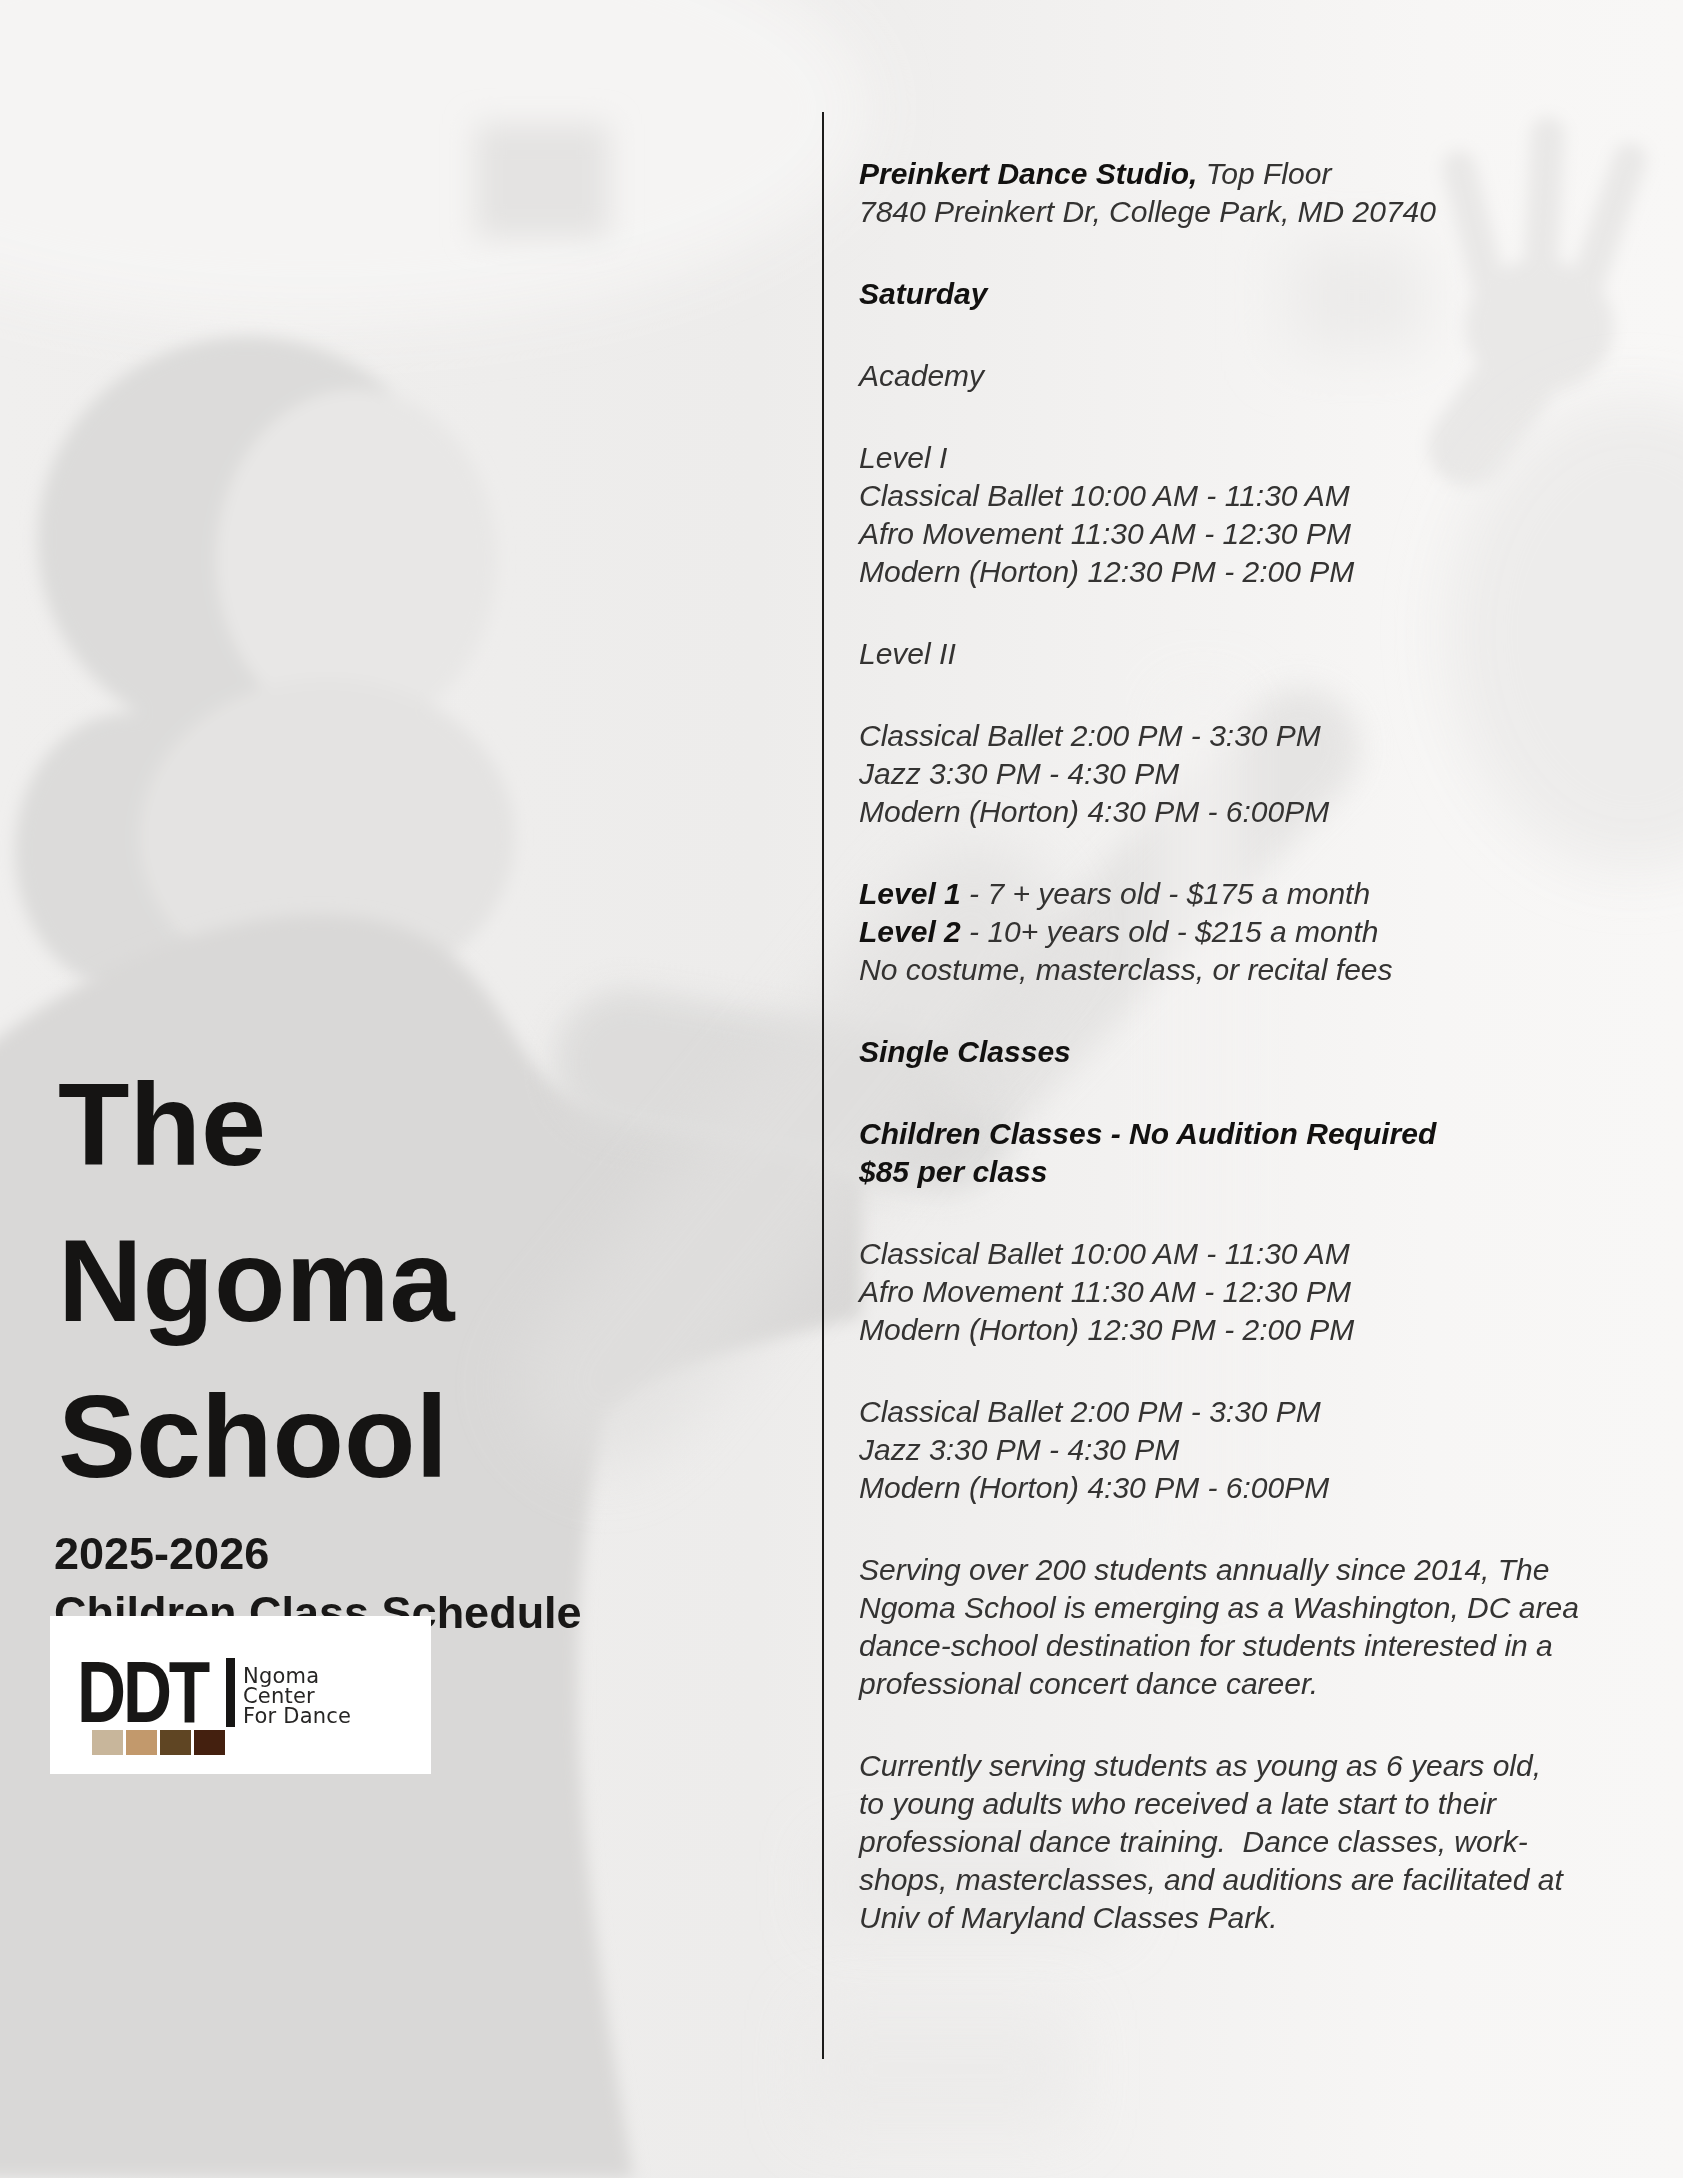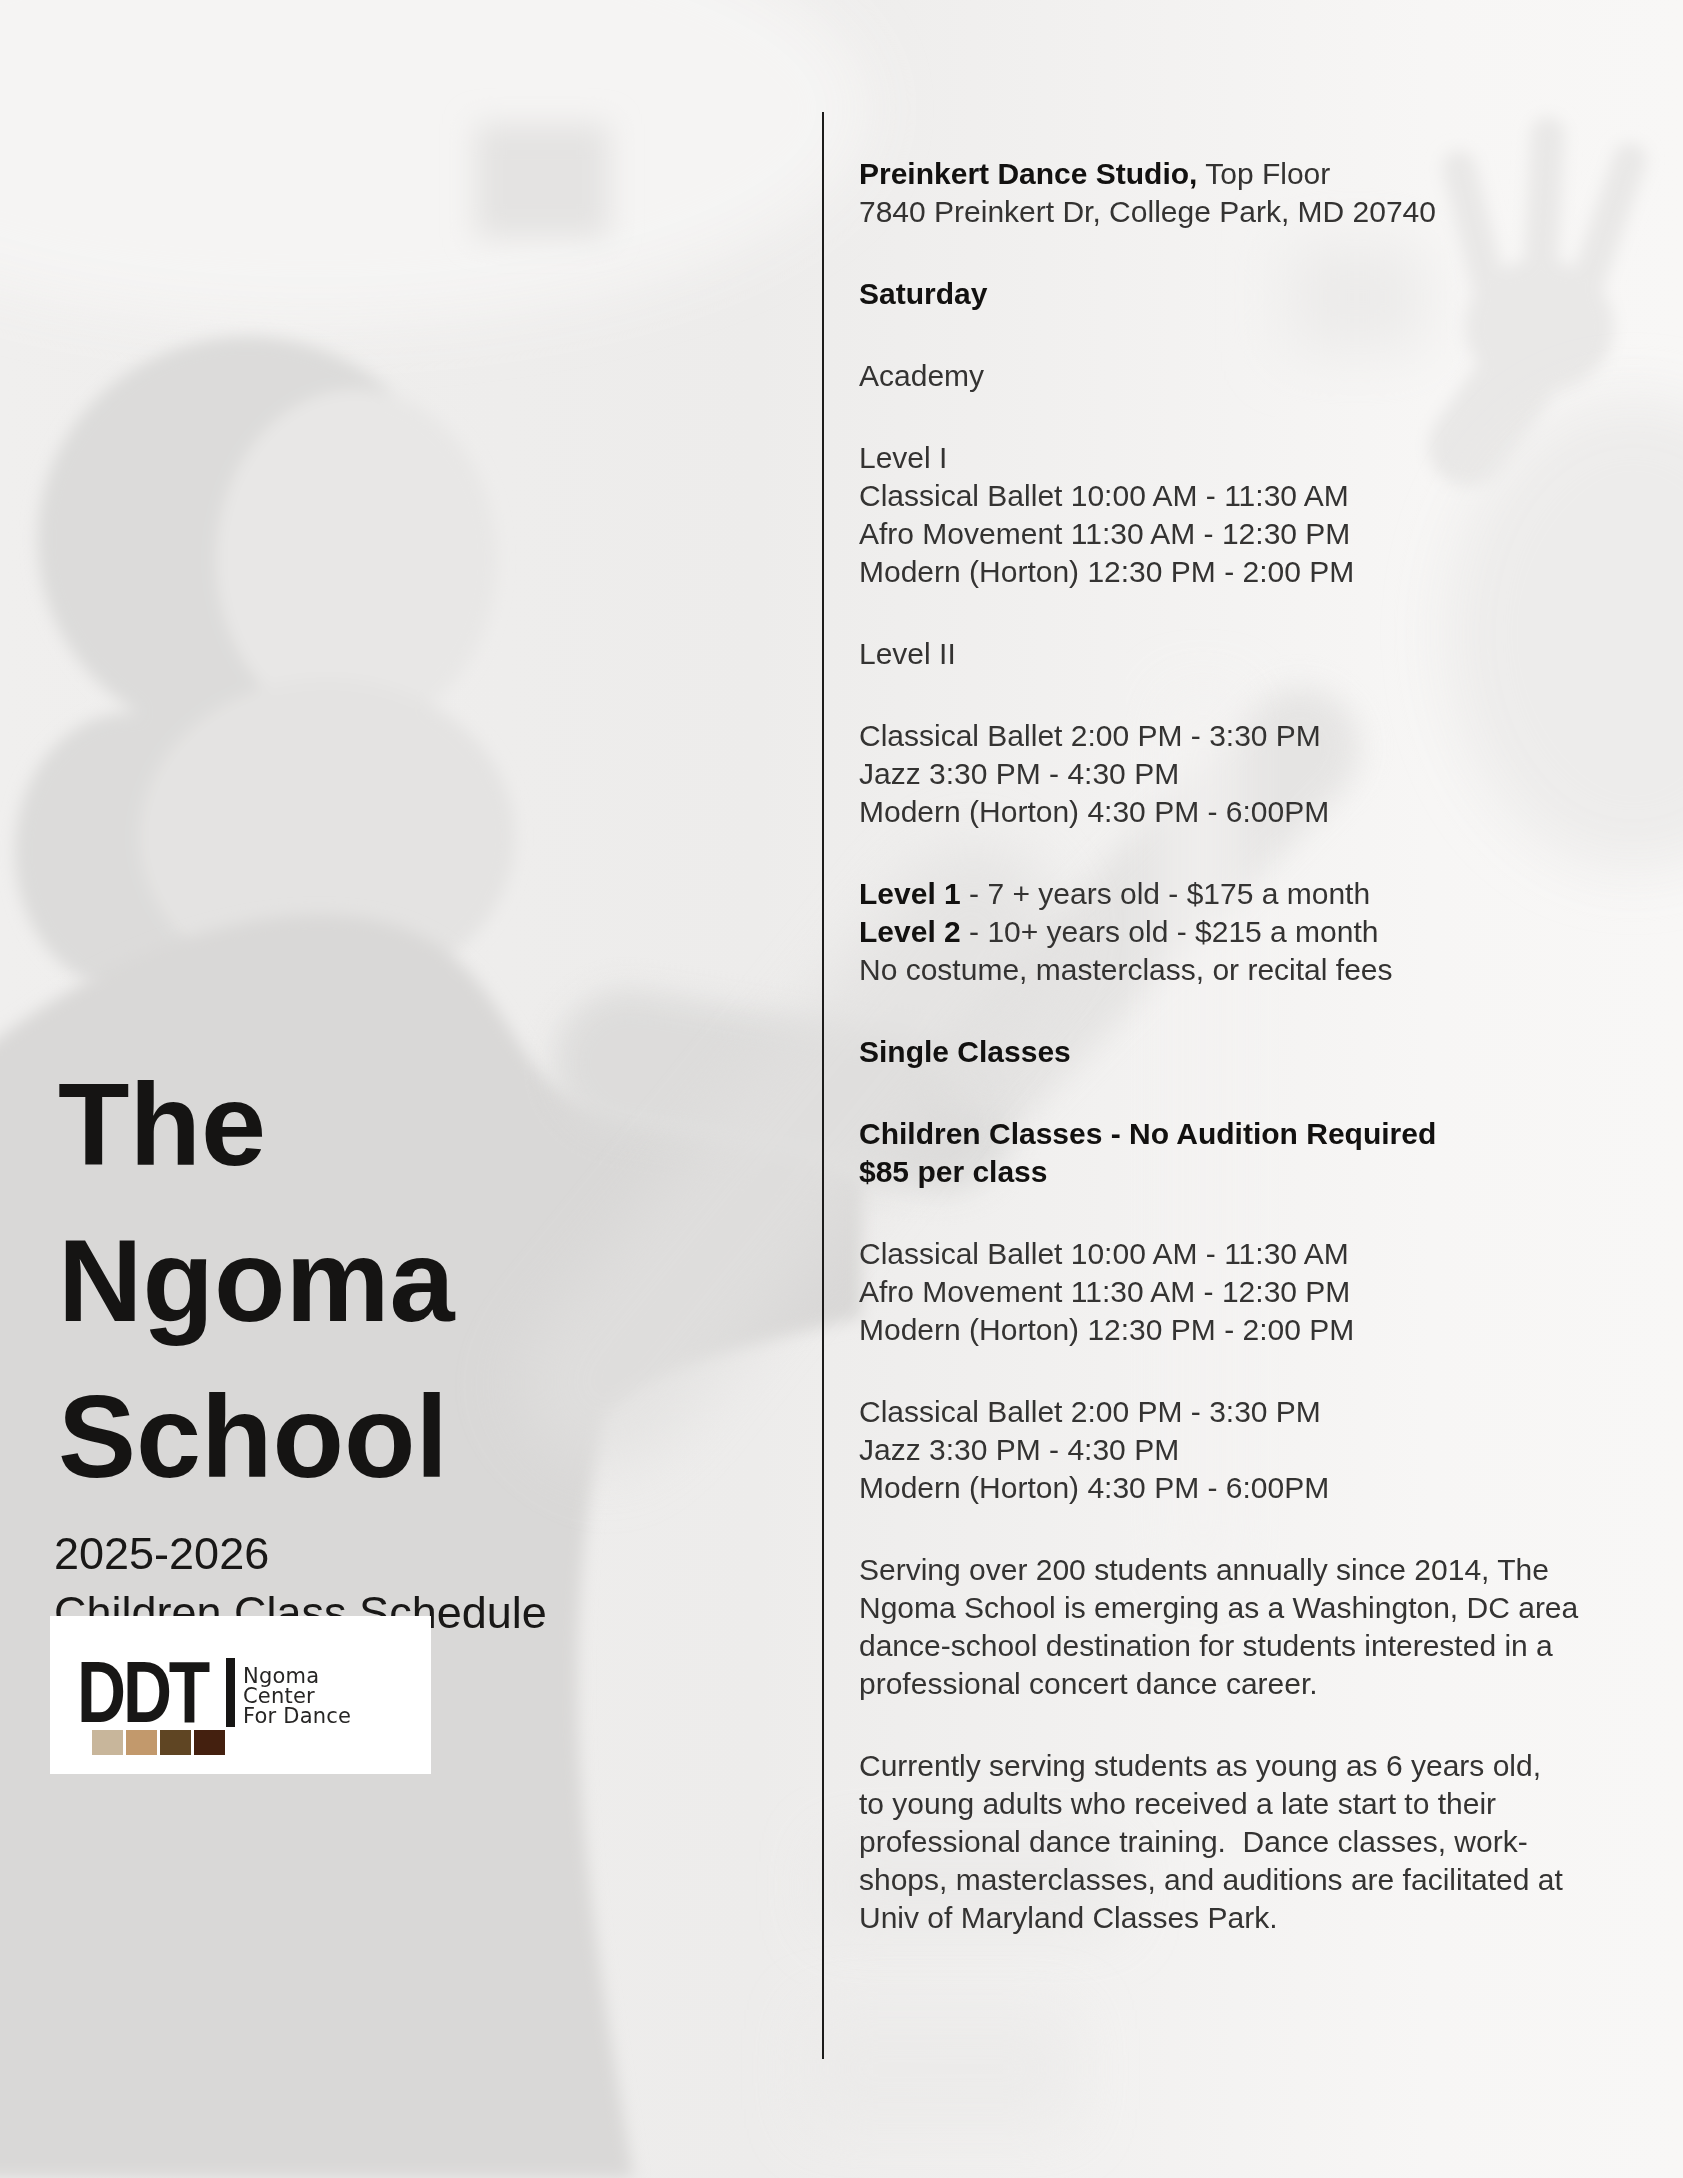--- a/index.html
+++ b/index.html
@@ -11,21 +11,21 @@
   .bg{position:absolute;left:0;top:0;width:1683px;height:2178px;}
   .divider{position:absolute;left:822px;top:112px;width:2px;height:1947px;background:#1c1b1a;}
 
   
   .title{
     position:absolute;left:54px;top:1043px;margin:4px;
     font-size:117px;line-height:156px;font-weight:bold;color:#151413;letter-spacing:0;
   }
   .subtitle{
     position:absolute;left:54px;top:1524px;
-    font-size:45px;line-height:59px;font-weight:normal;color:#191817;
+    font-size:45px;line-height:59px;font-weight:bold;color:#191817;
   }
   .logo{
     position:absolute;left:50px;top:1616px;width:381px;height:158px;background:#ffffff;
   }
   .ddt{
     position:absolute;left:27px;top:32px;
     font-size:87px;line-height:87px;font-weight:bold;color:#181716;
     letter-spacing:-4px;transform:scaleX(0.78);transform-origin:left top;
   }
   .logo-bar{position:absolute;left:176px;top:42px;width:9px;height:69px;background:#161514;}
@@ -36,21 +36,21 @@
   .swatches{position:absolute;left:42px;top:114px;display:flex;gap:3px;}
   .swatches span{display:block;width:31px;height:25px;}
 
   
   .right{
     position:absolute;left:859px;top:155px;width:752px;
     font-size:30px;line-height:38px;color:#343332;
   }
   .block{margin:0 0 44px 0;}
   .block.mb-lg{}
-  .line{white-space:pre-wrap;}
+  .line{white-space:pre-wrap;font-style:italic;}
   .b{font-weight:bold;color:#121110;}
 </style>
 </head>
 <body>
 
 <svg class="bg" viewBox="0 0 1700 2200" xmlns="http://www.w3.org/2000/svg" aria-hidden="true">
   <defs>
     <filter id="b8" x="-40%" y="-40%" width="180%" height="180%">
         <feGaussianBlur stdDeviation="8"></feGaussianBlur>
       </filter>

